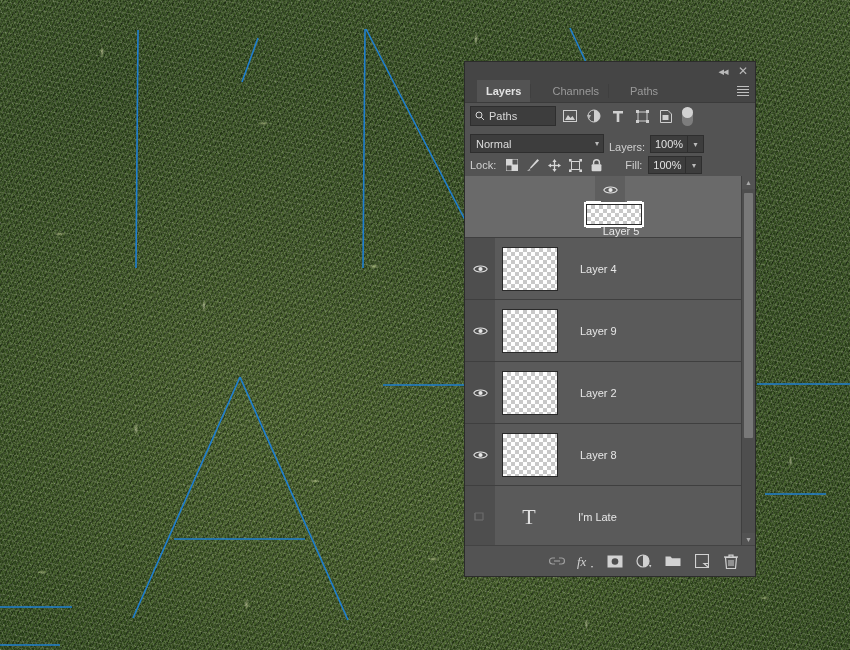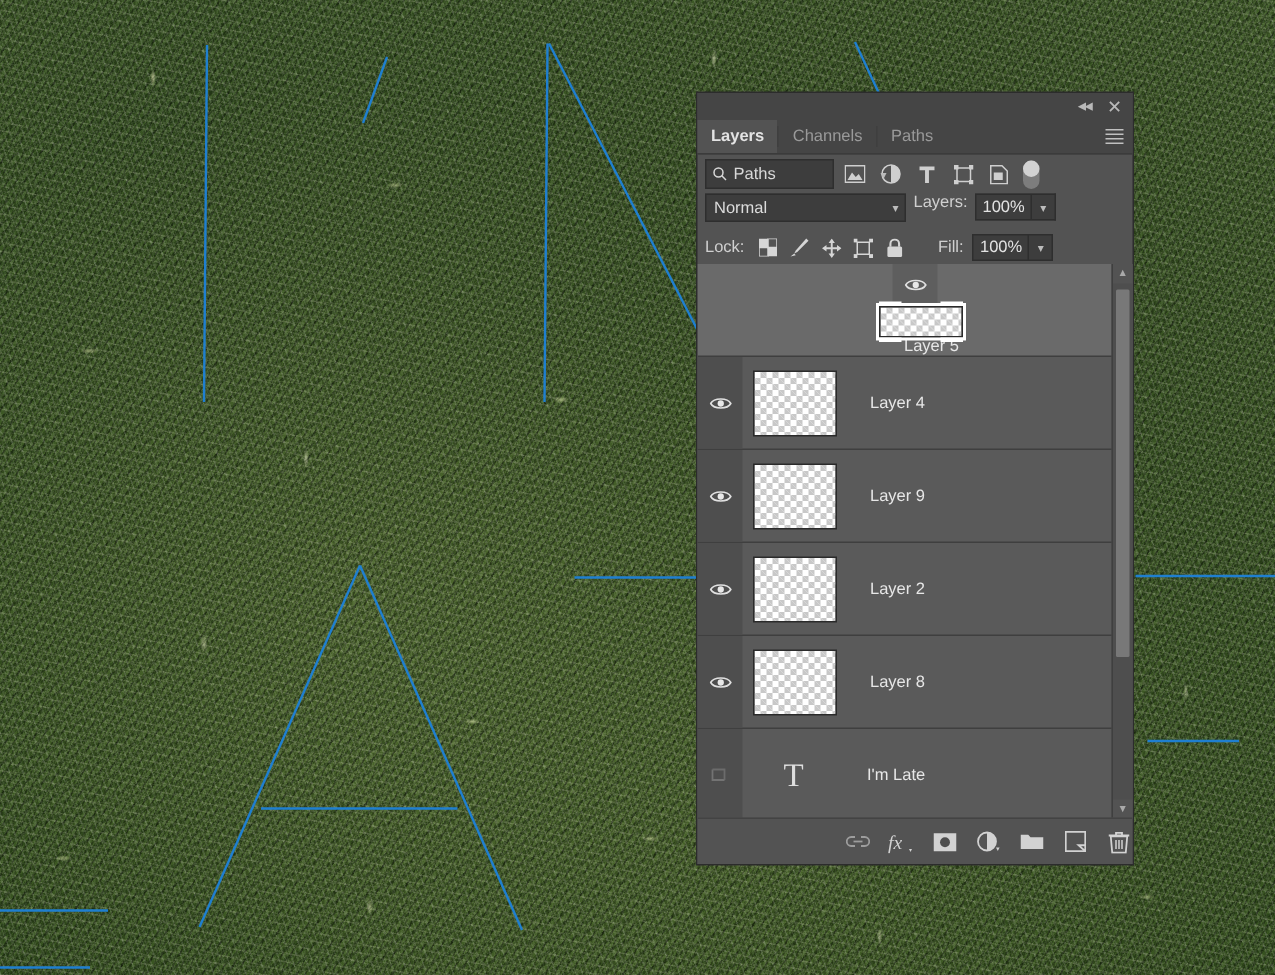--- a/index.html
+++ b/index.html
@@ -65,34 +65,34 @@
     box-shadow:0 0 0 1px #2c2c2c;
   }
   .titlebar{height:18px;background:#454545;position:relative;}
   .tb-btn{position:absolute;top:2px;color:#b9b9b9;font-size:11px;line-height:14px;
     width:16px;text-align:center;cursor:default;}
   .tb-collapse{right:24px;letter-spacing:-1px;}
   .tb-close{right:4px;font-size:12px;}
 
   .tabrow{height:22px;background:#454545;display:flex;align-items:stretch;position:relative;
     border-bottom:1px solid #3b3b3b;}
-  .tab{padding:0 9px;display:flex;align-items:center;font-size:11px;color:#9a9a9a;cursor:default;}
+  .tab{padding:0 9px;display:flex;align-items:center;font-size:11px;color:#9a9a9a;cursor:default;margin-left:12px;}
   .tab.active{background:#535353;color:#e3e3e3;font-weight:bold;}
   .tab-sep{width:1px;background:#3f3f3f;margin:4px 0;}
   .menu-icon{position:absolute;right:6px;top:6px;width:12px;height:10px;cursor:default;}
   .menu-icon i{display:block;height:1px;background:#c0c0c0;margin-bottom:2px;}
 
   .filterrow{height:26px;display:flex;align-items:center;padding:0 5px;gap:4px;}
   .kindsel{width:76px;height:18px;background:#3d3d3d;border:1px solid #2e2e2e;
     display:flex;align-items:center;gap:4px;padding:0 4px;color:#d8d8d8;font-size:11px;}
   .fic{width:20px;height:18px;display:flex;align-items:center;justify-content:center;}
   .pill{width:11px;height:19px;border-radius:6px;background:#7d7d7d;position:relative;margin-left:2px;}
   .pill::before{content:"";position:absolute;left:0;top:0;width:11px;height:11px;border-radius:50%;background:#d2d2d2;}
 
-  .blendrow{height:24px;display:flex;align-items:flex-start;padding:0 5px;gap:5px;}
+  .blendrow{height:24px;display:flex;align-items:flex-end;padding:0 5px;gap:5px;}
   .blendsel{width:122px;height:17px;background:#3d3d3d;border:1px solid #2e2e2e;
     display:flex;align-items:center;padding:0 5px;color:#dcdcdc;position:relative;font-size:11px;}
   .blendsel .chev{position:absolute;right:4px;color:#bcbcbc;font-size:8px;}
   .lbl{color:#d0d0d0;font-size:11px;}
   .numbox{width:36px;height:16px;background:#3d3d3d;border:1px solid #2e2e2e;
     color:#e2e2e2;font-size:11px;display:flex;align-items:center;justify-content:center;}
   .numchev{width:15px;height:16px;background:#3d3d3d;border:1px solid #2e2e2e;border-left:none;
     display:flex;align-items:center;justify-content:center;color:#bcbcbc;font-size:8px;}
 
   .lockrow{height:24px;display:flex;align-items:center;padding:0 5px;gap:1px;
@@ -119,21 +119,21 @@
 
   .scrollbar{position:absolute;right:0;top:114px;bottom:30px;width:13px;background:#4e4e4e;
     border-left:1px solid #3f3f3f;}
   .sb-arrow{height:13px;display:flex;align-items:center;justify-content:center;
     color:#a9a9a9;font-size:7px;background:#535353;}
   .sb-arrow.down{position:absolute;bottom:0;left:0;right:0;}
   .sb-thumb{position:absolute;left:2px;right:2px;top:17px;height:245px;background:#787878;border-radius:1px;}
 
   .bottombar{position:absolute;left:0;right:0;bottom:0;height:30px;background:#535353;
     border-top:1px solid #434343;display:flex;align-items:center;justify-content:flex-end;
-    gap:12px;padding-right:1px;}
+    gap:12px;padding-right:16px;}
   .bbic{width:17px;height:17px;display:flex;align-items:center;justify-content:center;color:#c3c3c3;}
   svg{display:block;}
 </style>
 </head>
 <body>
 
 <div id="stage">
 
   <div id="grass"></div>
 

